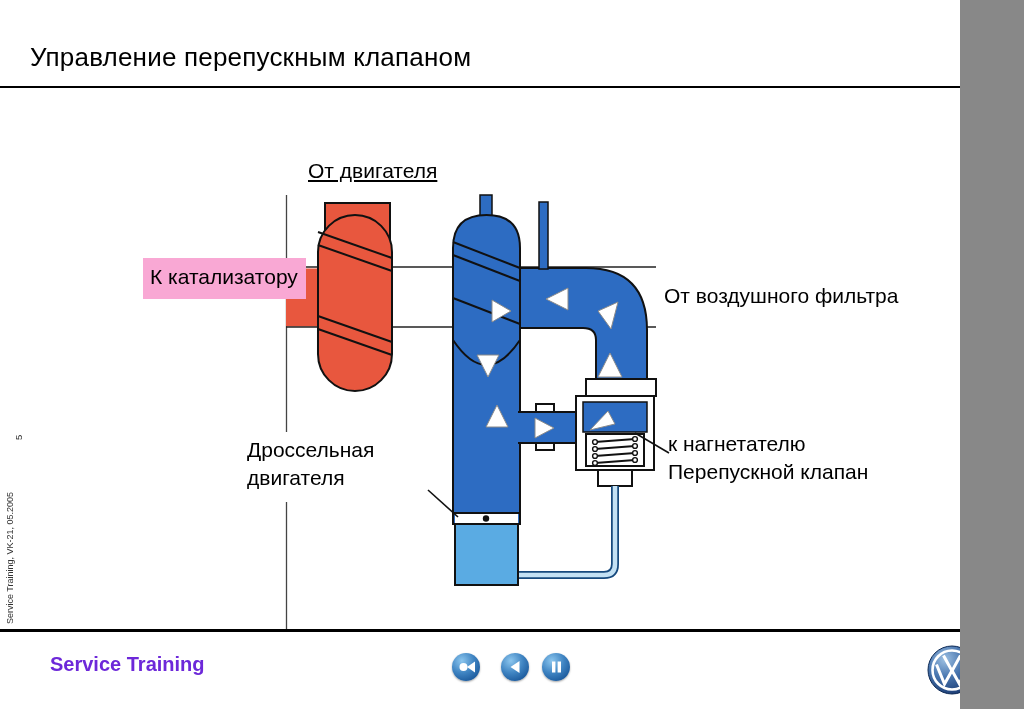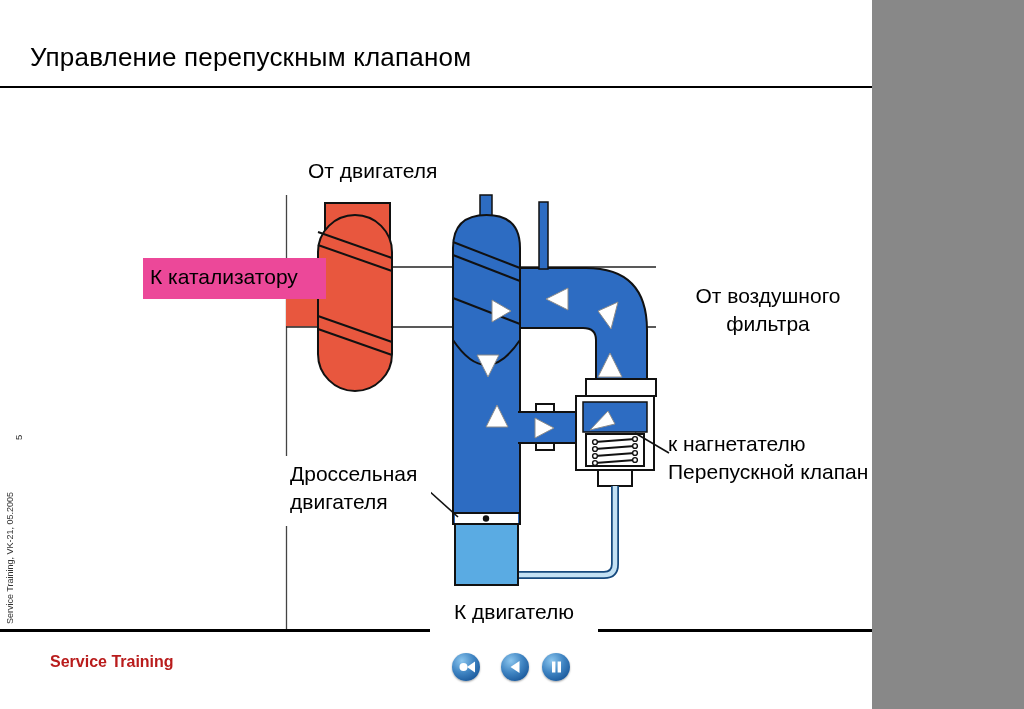--- a/index.html
+++ b/index.html
@@ -1,35 +1,35 @@
 <!DOCTYPE html>
 <html><head>
 <meta charset="utf-8">
 <style>
   html,body{margin:0;padding:0;background:#888;}
-  .slide{position:relative;width:872px;height:709px;background:#ffffff;overflow:hidden;
+  .slide{position:relative;width:960px;height:709px;background:#ffffff;overflow:hidden;
          font-family:"Liberation Sans",sans-serif;color:#000;}
   .abs{position:absolute;}
   .page-title{left:30px;top:42px;font-size:26px;letter-spacing:.2px;}
   .title-rule{left:0;top:86px;width:1024px;height:2px;background:#000;}
   .footer-rule{left:0;top:629px;width:1024px;height:3px;background:#000;z-index:1;}
   .sidebar-note{left:5px;top:624px;transform:rotate(-90deg);transform-origin:0 0;
                 font-size:9px;color:#333;white-space:nowrap;}
   .page-num{left:13px;top:440px;transform:rotate(-90deg);transform-origin:0 0;
             font-size:9.5px;color:#333;}
   .diagram-svg{left:280px;top:190px;z-index:2;}
   .dlabel{font-size:21px;line-height:28px;z-index:5;}
-  .lbl-from-engine{left:308px;top:157px;}
-  .lbl-to-catalyst{left:143px;top:258px;background:#ec4899;padding:5px 28px 8px 7px;text-align:center;}
+  .lbl-from-engine{left:308px;top:157px;text-decoration:underline;}
+  .lbl-to-catalyst{left:143px;top:258px;background:#f9a8d4;padding:5px 8px 8px 7px;text-align:center;}
   .lbl-from-air{left:664px;top:282px;text-align:center;}
   .lbl-bypass{left:668px;top:430px;}
-  .lbl-throttle{left:241px;top:456px;background:#fff;padding:4px 14px 10px 6px;margin-left:43px;}
+  .lbl-throttle{left:241px;top:432px;background:#fff;padding:4px 14px 10px 6px;}
   .lbl-to-engine{left:430px;top:592px;width:168px;height:41px;background:#fff;
                  text-align:center;padding-top:6px;box-sizing:border-box;z-index:6;}
-  .footer-brand{left:50px;top:653px;font-size:16px;font-weight:bold;color:#b91c1c;}
+  .footer-brand{left:50px;top:653px;font-size:20px;font-weight:bold;color:#6d28d9;}
   .nav{left:452px;top:653px;display:flex;z-index:3;}
   .nav button{width:28px;height:28px;border-radius:50%;border:none;padding:0;cursor:pointer;
       background:radial-gradient(circle at 35% 28%,#8cc6ee 0%,#3f84c2 45%,#1c5a9c 80%,#154a84 100%);
       box-shadow:0 1px 2px rgba(0,0,0,.35);display:flex;align-items:center;justify-content:center;}
   .nav button + button{margin-left:21px;}
   .nav button:nth-child(3){margin-left:13px;}
   .vw-logo{left:926px;top:644px;z-index:3;}
 </style>
 </head>
 <body>
@@ -142,21 +142,20 @@
   <div class="abs dlabel lbl-to-catalyst">К катализатору</div>
   <div class="abs dlabel lbl-from-air">От воздушного фильтра</div>
   <div class="abs dlabel lbl-bypass">
     <div>к нагнетателю</div>
     <div>Перепускной клапан</div>
   </div>
   <div class="abs dlabel lbl-throttle">
     <div>Дроссельная</div>
     <div>двигателя</div>
   </div>
-  <div class="abs dlabel lbl-to-engine">К двигателю</div>
 
   <div class="abs sidebar-note">Service Training, VK-21, 05.2005</div>
   <div class="abs page-num">5</div>
 
   <div class="abs footer-rule"></div>
   <div class="abs footer-brand">Service Training</div>
 
   <div class="abs nav">
     <button title="">
       <svg width="26" height="26" viewBox="0 0 26 26">

